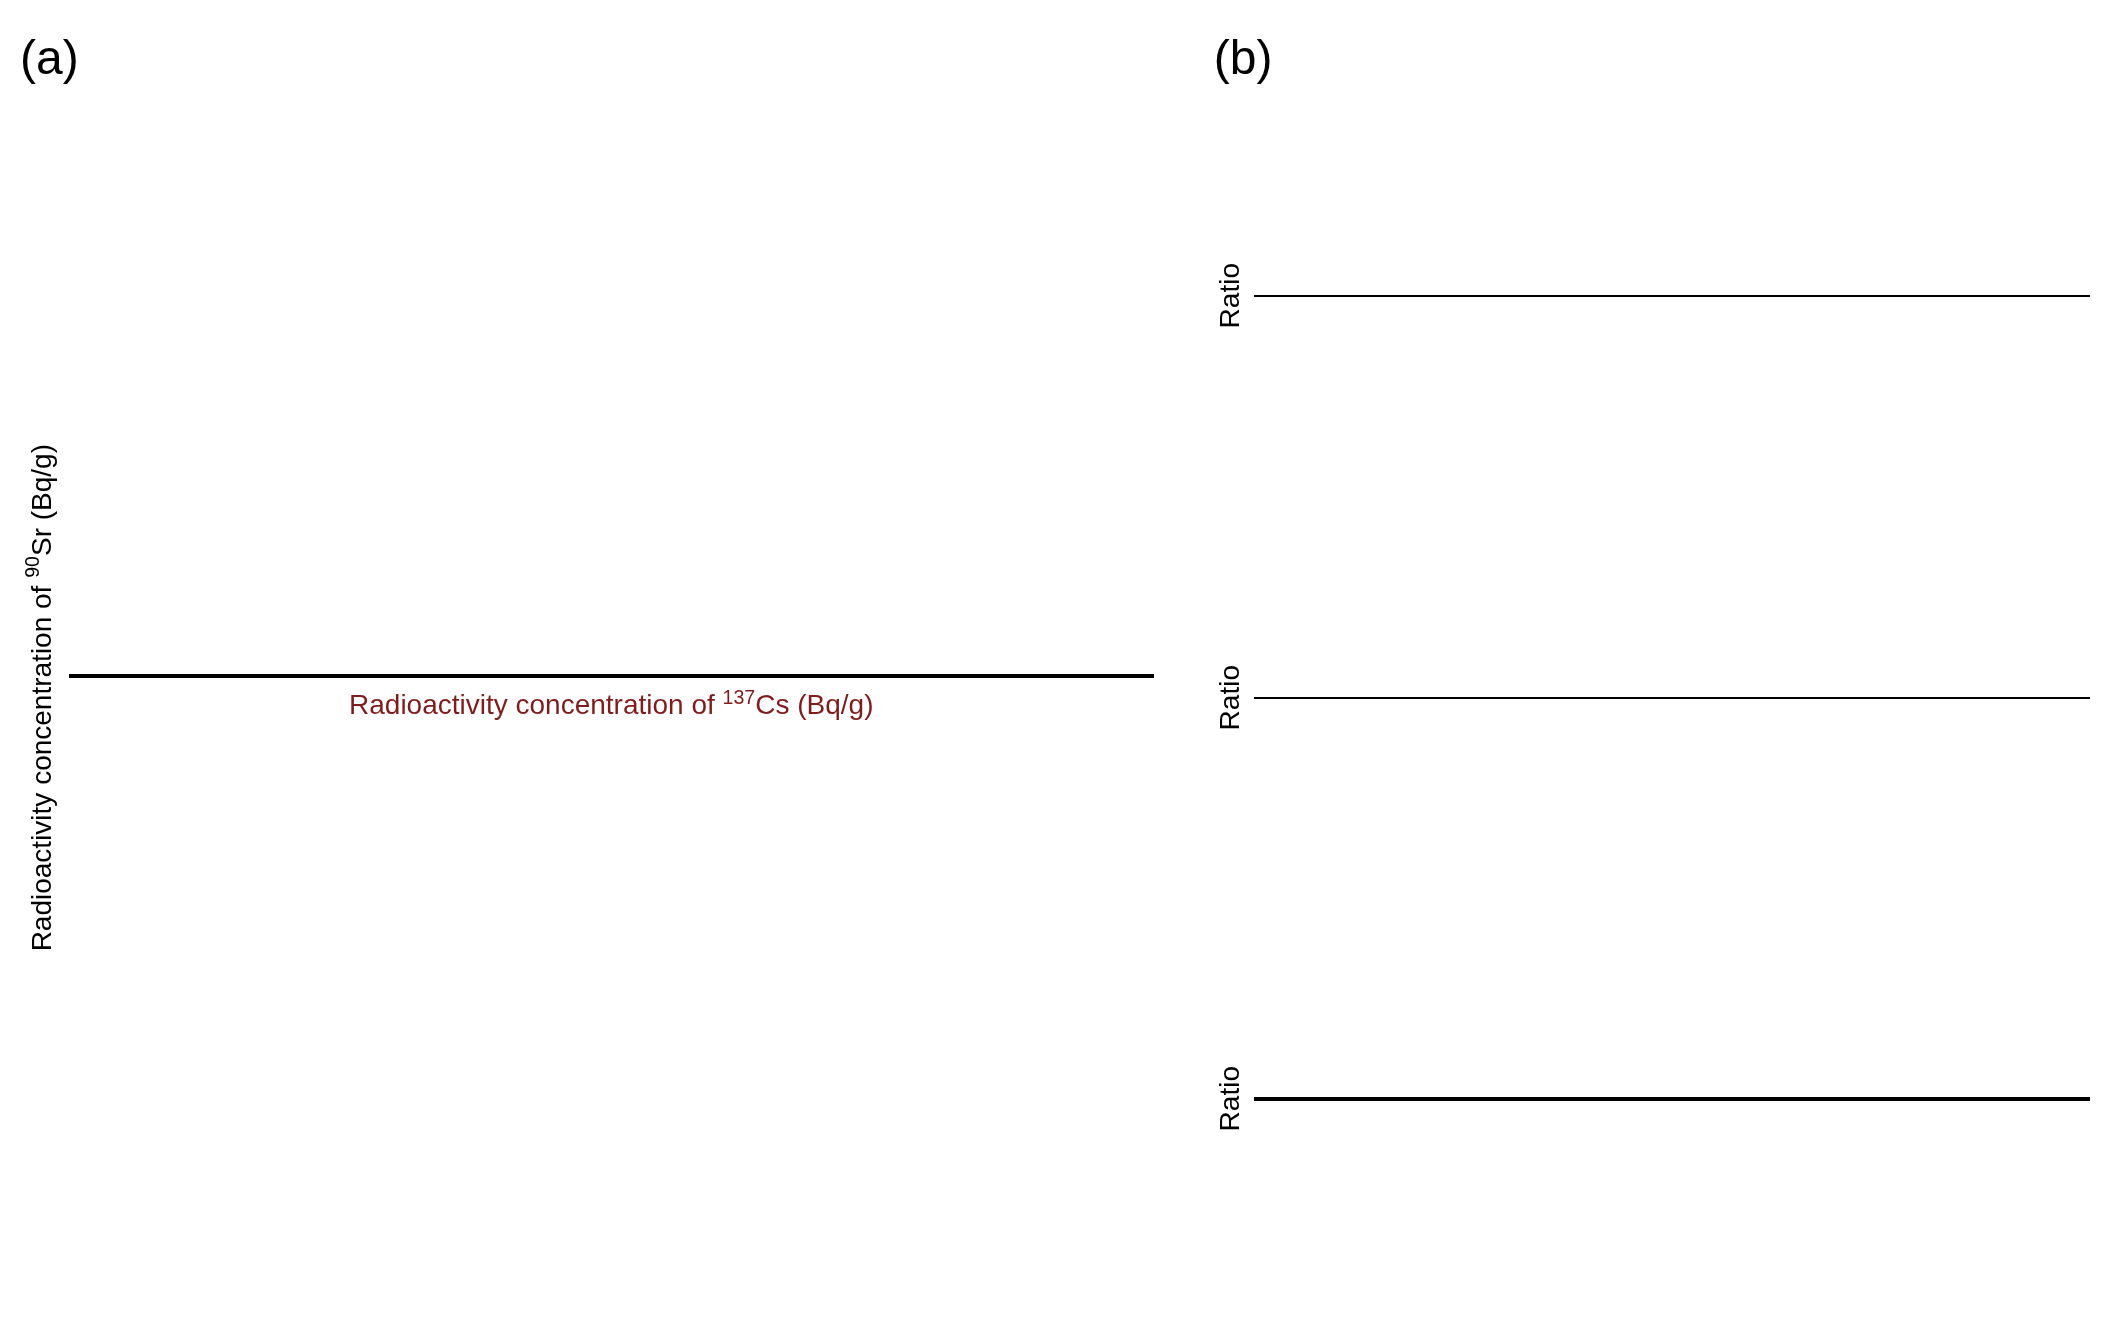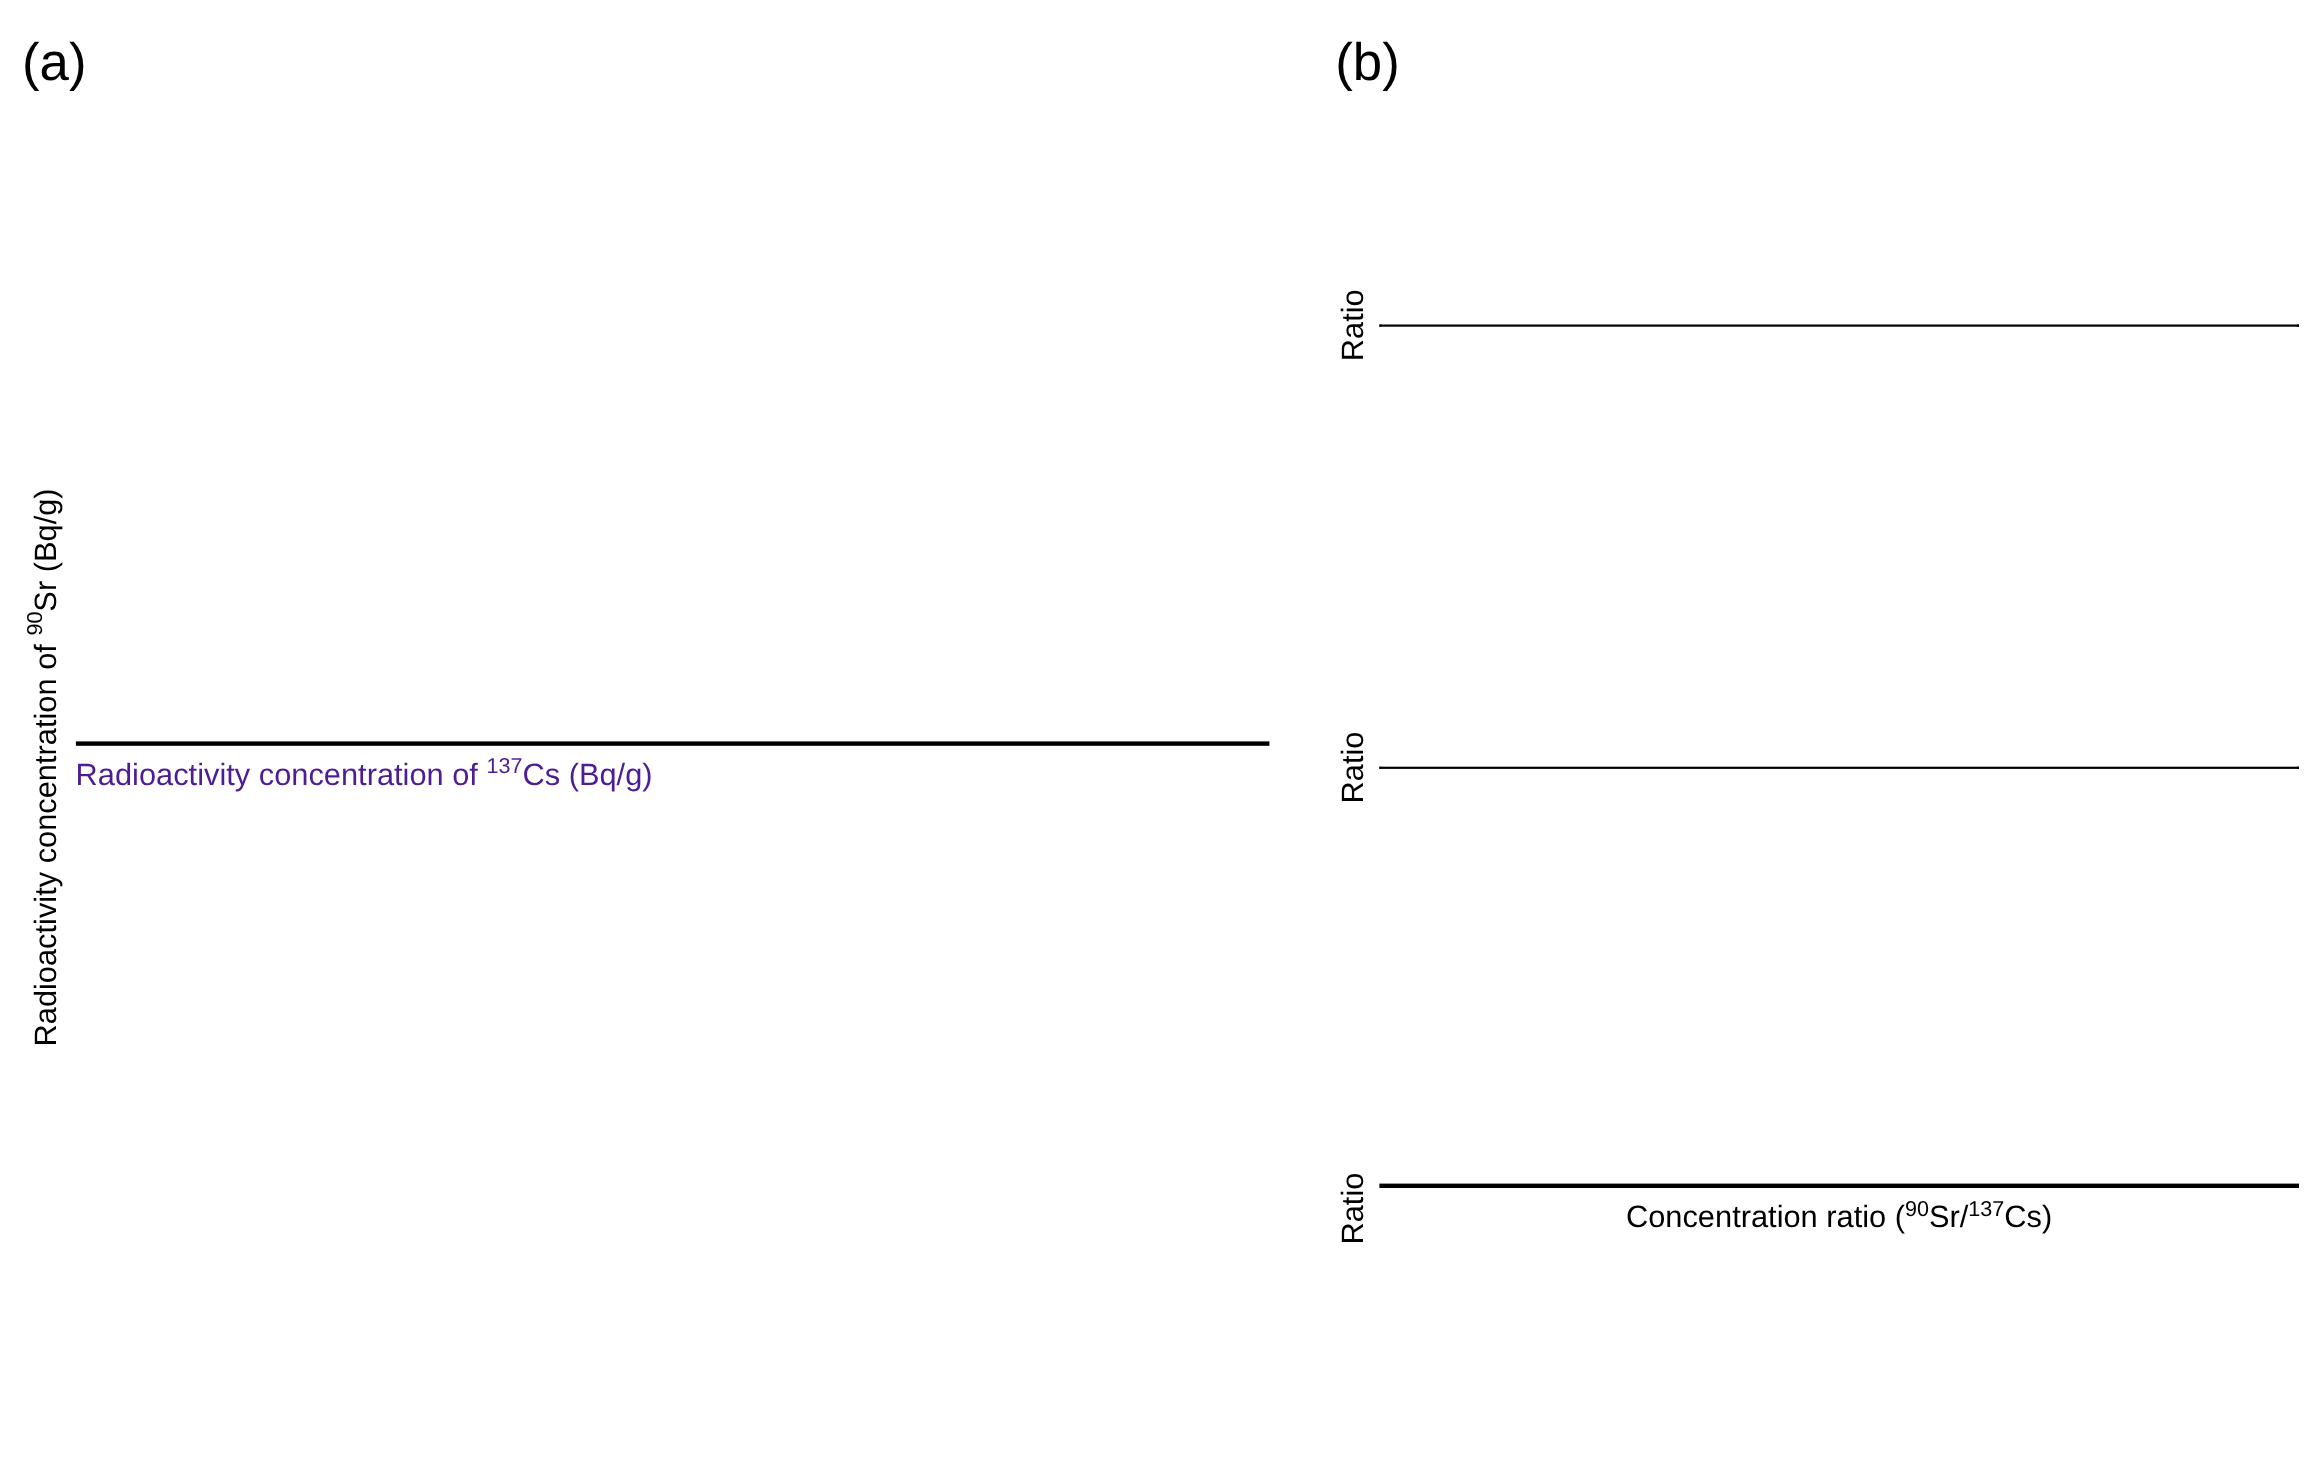--- a/index.html
+++ b/index.html
@@ -58,21 +58,22 @@
     }
     .chart-a-inner {
       position: relative;
       flex: 1;
       border: 2px solid #000;
       background: #f5f5d0;
       overflow: hidden;
     }
     .x-axis-label-a {
       font-size: 28px;
-      color: #4c1d95;
+      color: #7f1d1d;
+      text-align: center;
       margin-top: 8px;
     }
     
     .grid-svg {
       position: absolute;
       top: 0; left: 0;
       width: 100%; height: 100%;
     }
     
     .panel-b {
@@ -452,20 +453,17 @@
 
               <text x="0" y="330" font-size="22" fill="#000" text-anchor="middle">10⁻⁴</text>
               <text x="100" y="330" font-size="22" fill="#000" text-anchor="middle">10⁻³</text>
               <text x="200" y="330" font-size="22" fill="#000" text-anchor="middle">10⁻²</text>
               <text x="300" y="330" font-size="22" fill="#000" text-anchor="middle">10⁻¹</text>
               <text x="400" y="330" font-size="22" fill="#000" text-anchor="middle">10⁰</text>
               <text x="500" y="330" font-size="22" fill="#000" text-anchor="middle">10¹</text>
               <text x="600" y="330" font-size="22" fill="#000" text-anchor="middle">10²</text>
             </svg>
           </div>
-          <div class="x-axis-label-b">
-            Concentration ratio (<sup>90</sup>Sr/<sup>137</sup>Cs)
-          </div>
         </div>
       </div>
     </div>
   </div>
 </div>
 
 </body></html>

